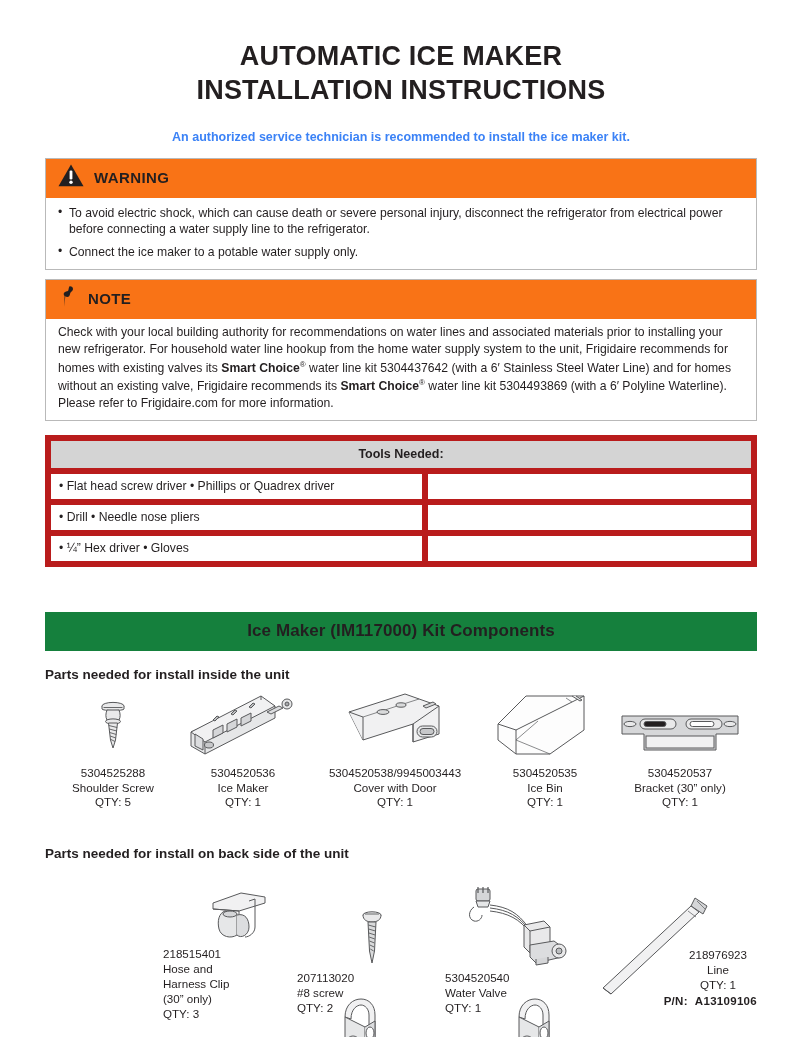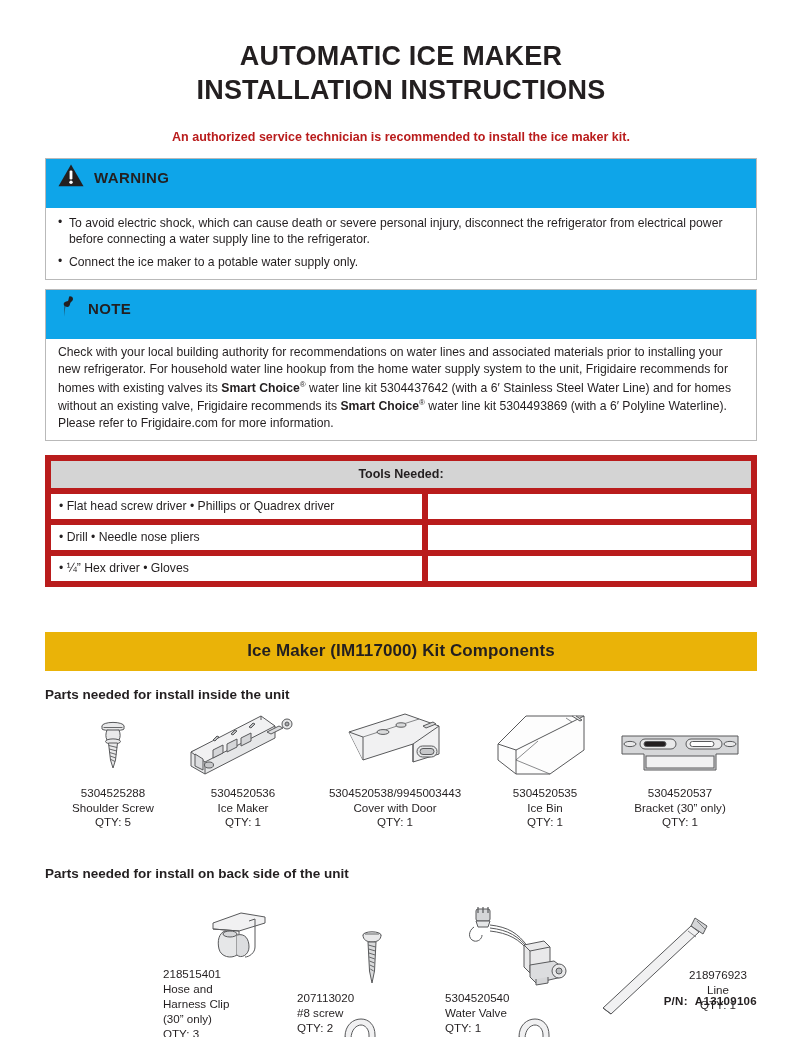--- a/index.html
+++ b/index.html
@@ -34,34 +34,34 @@
     color: #231f20;
   }
   .doc-title .line2 { display: block; }
 
   .subtitle {
     text-align: center;
     font-size: 12.5px;
     font-weight: bold;
     margin-top: 22px;
     margin-bottom: 14px;
-    color: #b91c1c;
+    color: #3b82f6;
   }
 
   
   .alert {
     border: 1px solid #b9b9b9;
     margin-bottom: 9px;
     background: #ffffff;
   }
   .alert-head {
-    background: #0ea5e9;
+    background: #f97316;
     display: flex;
     align-items: center;
-    padding: 5px 10px 17px 12px;
+    padding: 5px 10px 7px 12px;
     min-height: 24px;
   }
   .alert-head .label {
     font-size: 15px;
     font-weight: bold;
     letter-spacing: 0.4px;
     margin-left: 10px;
   }
   .alert-body {
     padding: 7px 12px 8px 12px;
@@ -112,21 +112,21 @@
     font-weight: bold;
     text-align: center;
     font-size: 12.5px;
     padding: 5px 8px;
   }
   .tools-table td.tool-cell { width: 355px; }
   .tools-table td.blank-cell { width: auto; }
 
   
   .section-band {
-    background: #eab308;
+    background: #15803d;
     text-align: center;
     font-size: 17px;
     font-weight: bold;
     padding: 9px 0 10px 0;
     margin-top: 45px;
     letter-spacing: 0.1px;
   }
   .section-sub {
     font-size: 13.5px;
     font-weight: bold;

